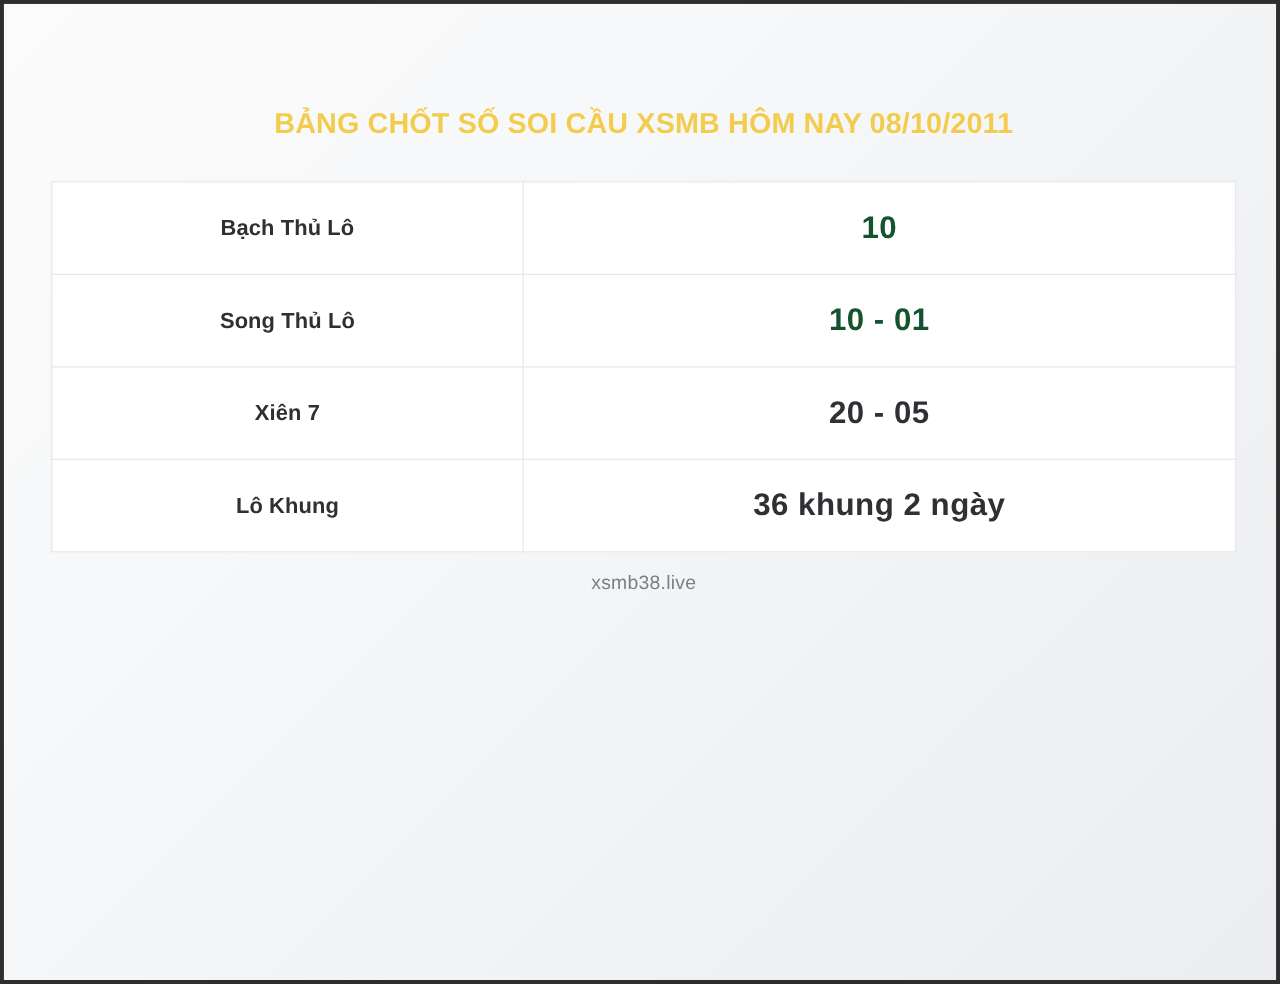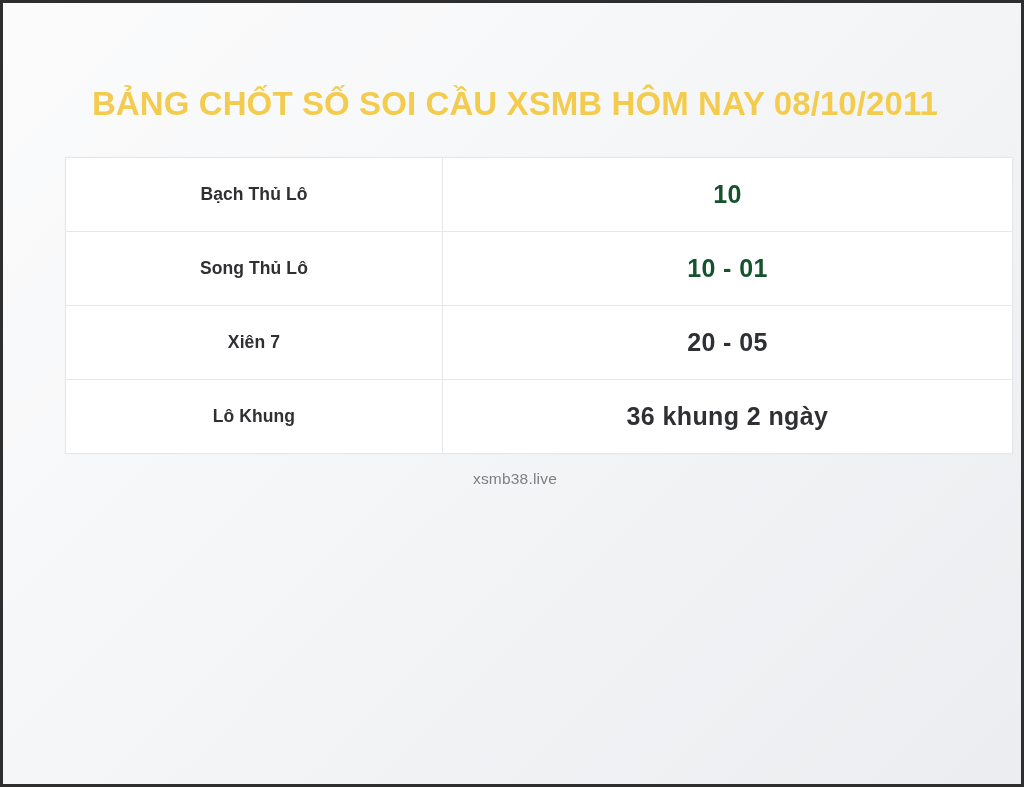--- a/index.html
+++ b/index.html
@@ -34,42 +34,41 @@
     width: 1018px;
     height: 781px;
     box-sizing: border-box;
     display: flex;
     flex-direction: column;
     align-items: center;
   }
 
   .title {
     margin-top: 79px;
-    font-size: 33px;
+    font-size: 23px;
     font-weight: 700;
     letter-spacing: 0.1px;
     color: #f3cc4f;
     text-align: right;
     line-height: 1.15;
     white-space: nowrap;
     text-shadow: 0 1px 0 rgba(255,255,255,0.55);
   }
 
   .table-wrap {
     margin-top: 34px;
     width: 948px;
   }
 
   table.chot {
     width: 100%;
     border-collapse: collapse;
     background: #ffffff;
     table-layout: fixed;
     box-shadow: 0 0 0 1px rgba(0,0,0,0.012);
-    margin-left: 24px;
   }
 
   table.chot col.c-label { width: 39.8%; }
   table.chot col.c-value { width: 60.2%; }
 
   table.chot td {
     border: 1px solid #e6e7e9;
     height: 73px;
     padding: 0 8px;
     text-align: center;

